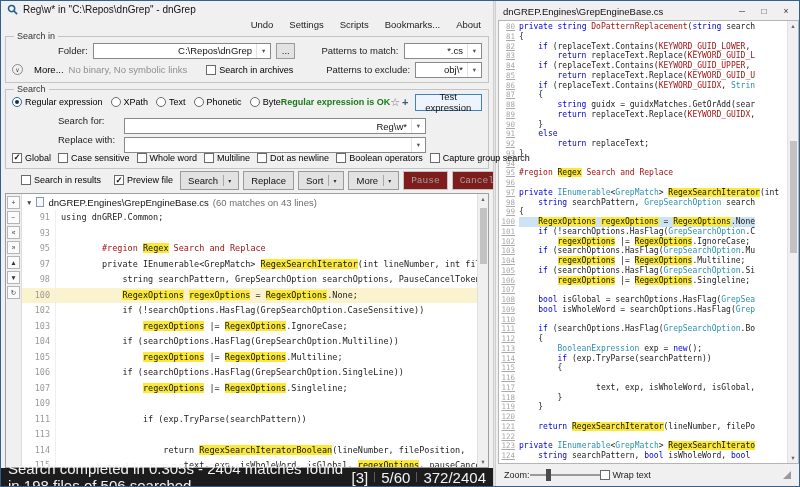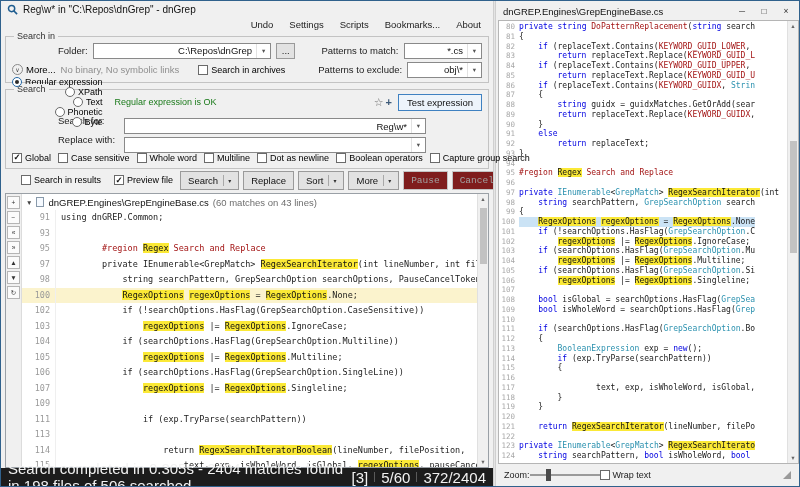--- a/index.html
+++ b/index.html
@@ -25,29 +25,29 @@
   .gi-row{display:flex;align-items:center;gap:5px;height:19px;}
   .combo{display:flex;align-items:center;background:#fff;border:1px solid #898989;height:16px;font-size:9.5px;}
   .combo-val{padding:0 4px;flex:1;white-space:nowrap;overflow:hidden;color:#111;text-align:right;}
   .combo-arrow{width:14px;flex:none;font-size:6.5px;color:#555;display:flex;align-items:center;justify-content:center;height:100%;border-left:1px solid #e2e2e2;}
   .folder-combo{width:205px;}
   .small-combo{width:90px;}
   .ml-auto{margin-left:auto;padding-left:21px;}
   .btn{display:inline-flex;align-items:center;justify-content:center;background:#e2e2e2;border:1px solid #9a9a9a;font-size:9.5px;color:#111;}
   .browse{width:22px;height:16px;padding:0;}
   .chev-circle{width:11px;height:11px;border:1px solid #8a8a8a;border-radius:50%;font-size:6px;display:inline-flex;align-items:center;justify-content:center;color:#444;flex:none;}
-  .more-exp{display:inline-flex;align-items:center;gap:3px;font-size:9.5px;}
+  .more-exp{display:inline-flex;align-items:center;gap:11px;font-size:9.5px;}
 
   .radio-row{display:flex;align-items:center;height:16px;}
-  .radios{display:flex;align-items:flex-end;flex-direction:column;}
+  .radios{display:flex;gap:8px;align-items:flex-start;}
   .radio-wrap{display:inline-flex;align-items:center;gap:3px;font-size:9px;white-space:nowrap;}
   .radio{width:10px;height:10px;border-radius:50%;border:1px solid #6a6a6a;background:#fff;position:relative;flex:none;}
   .radio.sel{border-color:#2467a3;}
   .radio.sel::after{content:"";position:absolute;inset:2px;border-radius:50%;background:#2b2b2b;}
-  .ok-text{color:var(--ok_green);font-weight:normal;font-size:9px;margin-left:12px;white-space:nowrap;}
+  .ok-text{color:var(--ok_green);font-weight:bold;font-size:9px;margin-left:0;white-space:nowrap;}
   .icon-star{color:#777;font-size:11px;margin-left:auto;line-height:1;}
   .icon-plus{color:#3d5a78;font-size:11px;font-weight:bold;line-height:1;margin:0 2px;}
   .test-btn{height:17px;padding:0 8px;border:1px solid #3f81c1;background:#edf4fb;margin-left:4px;}
 
   .field-row{display:flex;align-items:center;height:18px;gap:4px;margin-top:1px;}
   .w62{width:62px;}
   .combo.grow{flex:1;margin-right:56px;margin-top:12px;}
 
   .options-row{display:flex;align-items:center;height:15px;margin-top:2px;}
   .cb-wrap{display:inline-flex;align-items:center;gap:3px;font-size:9px;margin-right:7px;white-space:nowrap;}
@@ -85,21 +85,21 @@
   .status-right{margin-left:auto;display:flex;align-items:center;}
   .sep{width:1px;height:10px;background:#5a5a5a;margin:0 6px;}
 
   
   .prev-header{flex:none;height:19px;display:flex;align-items:center;padding:1px 2px 0 7px;font-size:9.5px;color:#111;}
   .win-controls{margin-left:auto;display:flex;}
   .wc{width:22px;height:15px;display:flex;align-items:center;justify-content:center;font-size:8.5px;color:#333;}
   .code-wrap{flex:1;display:flex;min-height:0;margin-left:2px;border:1px solid #b5b5b5;background:#fff;overflow:hidden;}
   .code-lines{flex:1;min-width:0;overflow:hidden;padding-top:1px;}
   .code-row{display:flex;height:9.75px;line-height:9.75px;font-family:"DejaVu Sans Mono",monospace;font-size:8px;}
-  .gnum{width:20px;flex:none;text-align:right;padding-right:4px;color:#a8a8a8;font-size:7.5px;}
+  .gnum{width:20px;flex:none;text-align:right;padding-right:4px;color:#a8a8a8;font-size:7.5px;text-decoration:underline;}
   .gcode{white-space:pre;color:#1a1a1a;overflow:hidden;}
   .code-row.sel .gcode{background:var(--selection);}
 
   .c-k{color:var(--keyword);}
   .c-t{color:var(--type);}
   .c-r{color:var(--string_red);}
   .hl{background:var(--highlight);color:#111;}
 
   .zoom-bar{flex:none;height:22px;display:flex;align-items:center;padding:0 8px;font-size:9px;color:#222;background:#f0f0f0;}
   .slider{position:relative;width:70px;height:14px;flex:none;}

